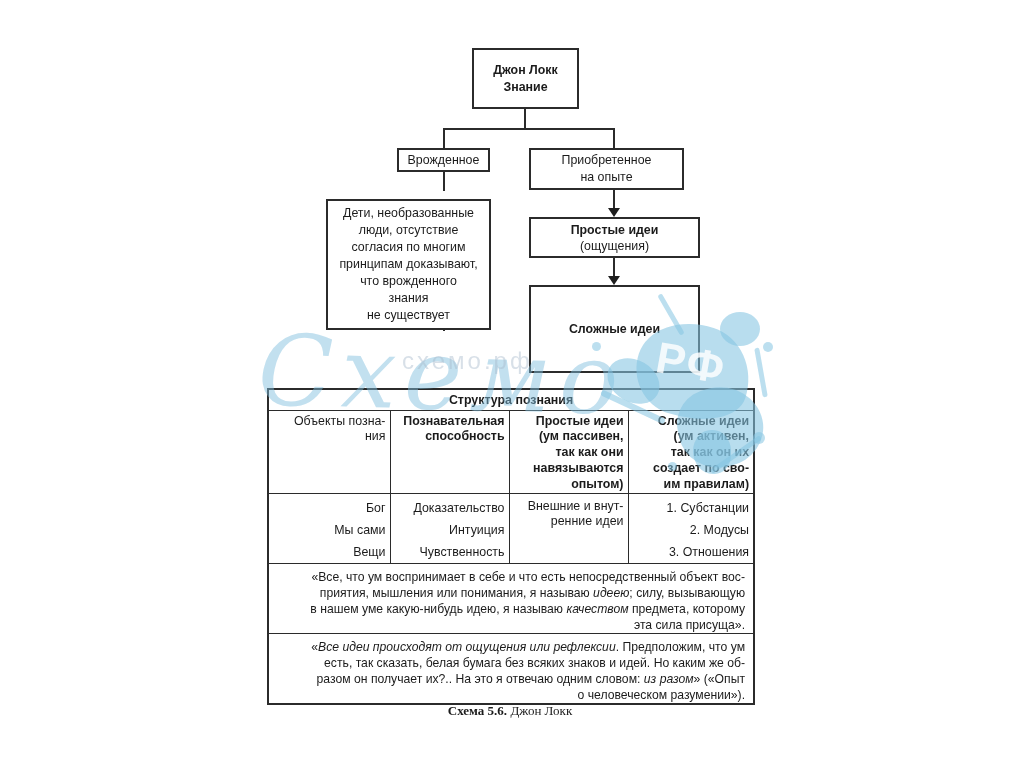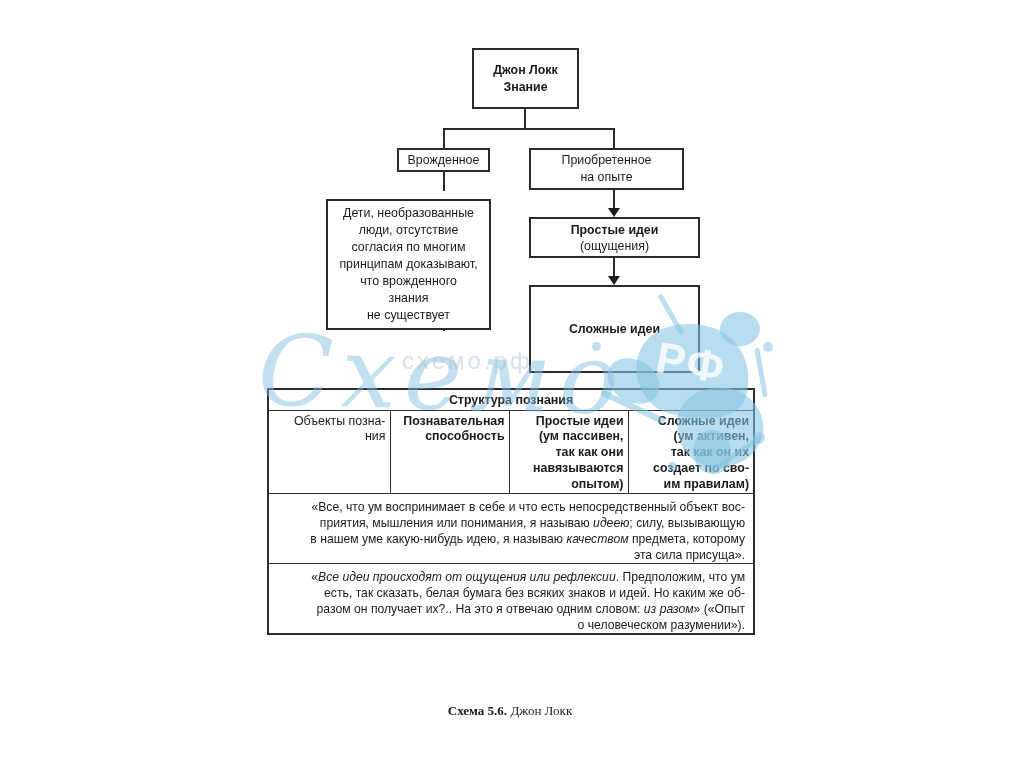--- a/index.html
+++ b/index.html
@@ -154,20 +154,33 @@
 (ум пассивен,
 так как они
 навязываются
 опытом)</td>
       <td>Сложные идеи
 (ум активен,
 так как он их
 создает по сво-
 им правилам)</td>
     </tr>
+    <tr class="r-body">
+      <td>Бог
+Мы сами
+Вещи</td>
+      <td>Доказательство
+Интуиция
+Чувственность</td>
+      <td class="tight">Внешние и внут-
+ренние идеи</td>
+      <td>1. Субстанции
+2. Модусы
+3. Отношения</td>
+    </tr>
     <tr>
       <td colspan="4" class="t-quote"><span>«Все, что ум воспринимает в себе и что есть непосредственный объект вос-
 приятия, мышления или понимания, я называю </span><span class="it">идеею</span><span>; силу, вызывающую
 в нашем уме какую-нибудь идею, я называю </span><span class="it">качеством</span><span> предмета, которому
 эта сила присуща».</span></td>
     </tr>
     <tr>
       <td colspan="4" class="t-quote t-quote2"><span>«</span><span class="it">Все идеи происходят от ощущения или рефлексии</span><span>. Предположим, что ум
 есть, так сказать, белая бумага без всяких знаков и идей. Но каким же об-
 разом он получает их?.. На это я отвечаю одним словом: </span><span class="it">из разом</span><span>» («Опыт

